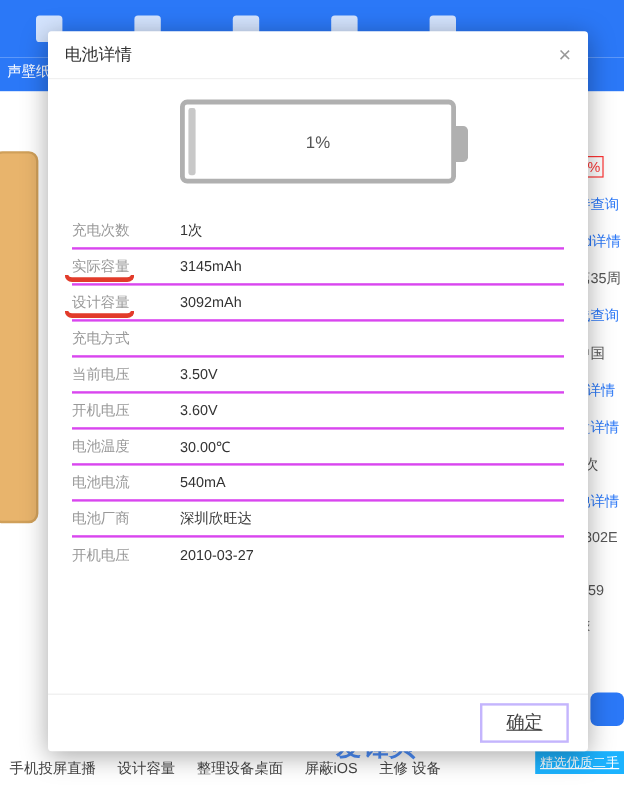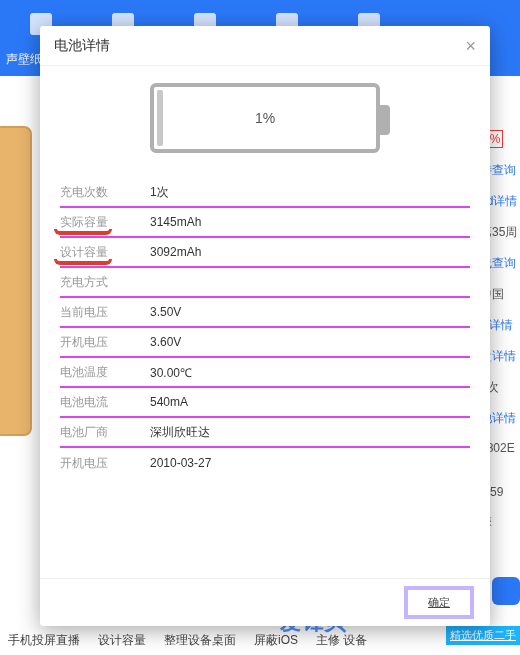--- a/index.html
+++ b/index.html
@@ -164,23 +164,23 @@
   .dialog-footer {
     height: 48px;
     display: flex;
     align-items: center;
     justify-content: flex-end;
     padding: 0 16px;
     border-top: 1px solid #eee;
   }
   .ok-btn {
     padding: 5px 20px;
-    border: 4px solid #c4b5fd;
+    border: 2px solid #c4b5fd;
     background: #fff;
-    font-size: 11px;
+    font-size: 15px;
     color: #444;
     cursor: pointer;
     text-decoration: underline;
   }
   .tag-box {
     position:absolute;
     right:0; bottom:10px;
     background:#1cb3ff;
     color:#fff;
     font-size:11px;

